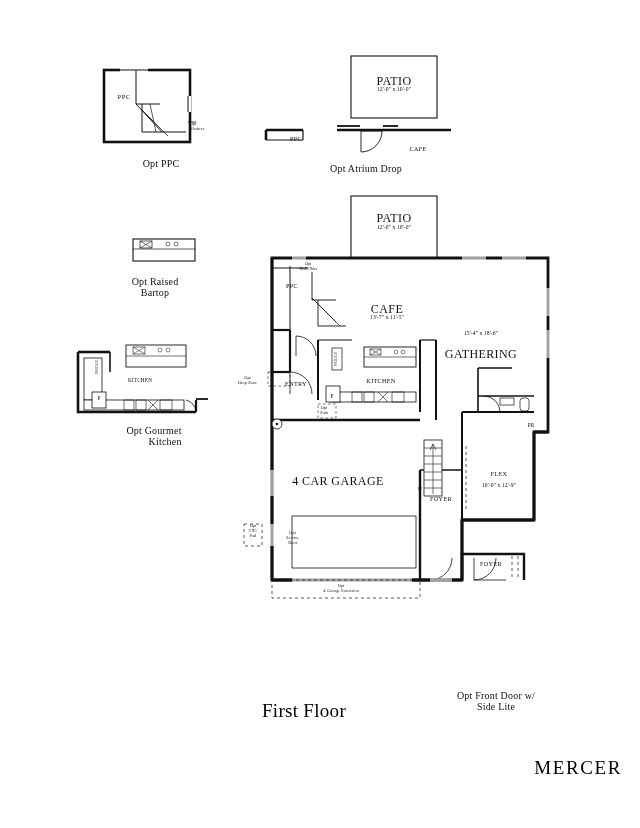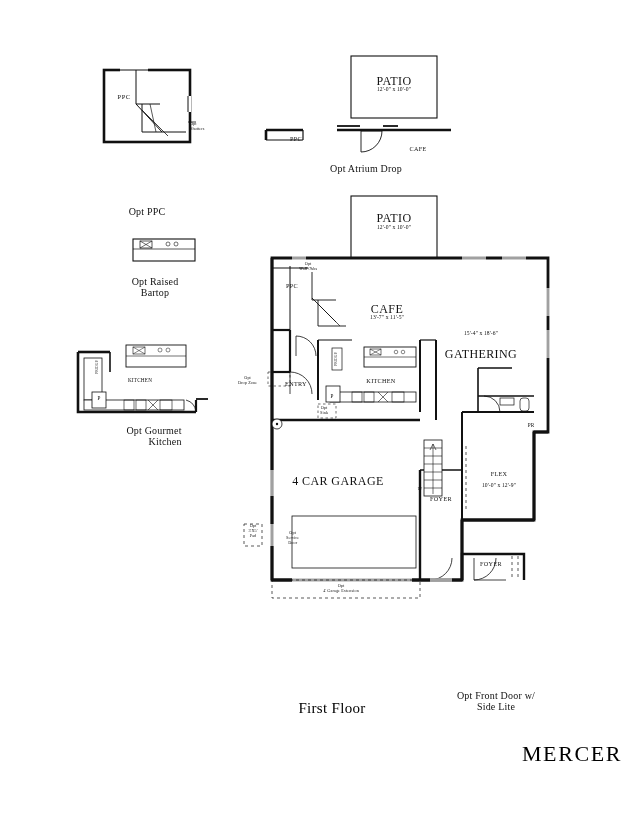--- a/index.html
+++ b/index.html
@@ -55,32 +55,32 @@
   .tiny-room {
     font-size: 5.2px;
     letter-spacing: 0.2px;
   }
   .vert {
     transform: translateX(-50%) rotate(-90deg);
     transform-origin: center center;
   }
   #page-title {
     position: absolute;
-    left: 332px;
+    left: 304px;
     top: 700px;
     transform: translateX(-50%);
-    font-size: 15px;
+    font-size: 19px;
     font-family: "Liberation Serif", serif;
     letter-spacing: 0.3px;
   }
   #brand {
     position: absolute;
     right: 18px;
-    top: 741px;
-    font-size: 22px;
+    top: 757px;
+    font-size: 19px;
     letter-spacing: 1.6px;
     font-family: "Liberation Serif", serif;
   }
   svg { display: block; }
 </style>
 </head>
 <body>
 
 <div id="sheet">
 
@@ -316,21 +316,21 @@
         <line x1="474" y1="580" x2="474" y2="558" stroke="#111" stroke-width="0.8"></line>
         <line x1="512" y1="556" x2="512" y2="580" stroke="#111" stroke-width="0.7" stroke-dasharray="3,3"></line>
         <line x1="518" y1="556" x2="518" y2="580" stroke="#111" stroke-width="0.7" stroke-dasharray="3,3"></line>
       </g>
 
     </g>
   </svg>
 
   <div class="lbl ctr room-name" style="left:124px; top:93px; font-size:6.5px;">PPC</div>
   <div class="lbl opt-note" style="left:190px; top:122px; text-align:left;">Opt<br>Shutters</div>
-  <div class="lbl ctr opt-title" style="left:147px; top:158px;margin-top:48px;">Opt PPC</div>
+  <div class="lbl ctr opt-title" style="left:161px; top:158px;">Opt PPC</div>
 
   <div class="lbl ctr room-name" style="left:394px; top:75px;">PATIO</div>
   <div class="lbl ctr room-dim" style="left:394px; top:86px;">12'-0" x 10'-0"</div>
   <div class="lbl ctr small-room" style="left:296px; top:136px;">PPC</div>
   <div class="lbl ctr small-room" style="left:418px; top:146px;">CAFE</div>
   <div class="lbl ctr opt-title" style="left:366px; top:163px;">Opt Atrium Drop</div>
 
   <div class="lbl ctr opt-title" style="left:155px; top:276px;">Opt Raised<br>Bartop</div>
 
   <div class="lbl ctr tiny-room" style="left:140px; top:378px;">KITCHEN</div>

